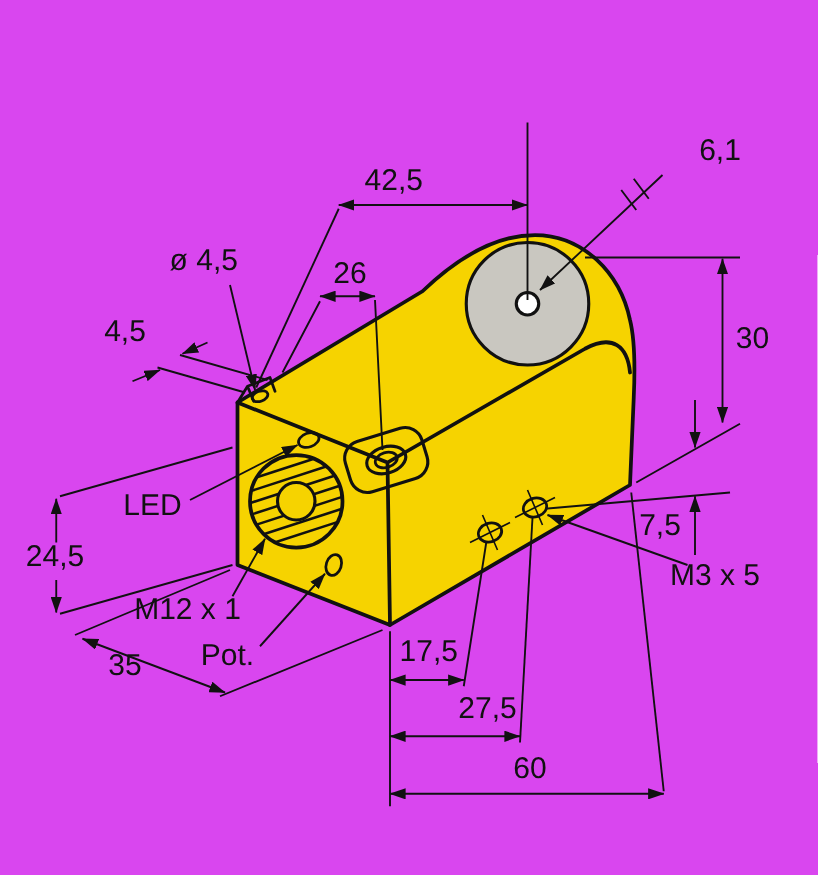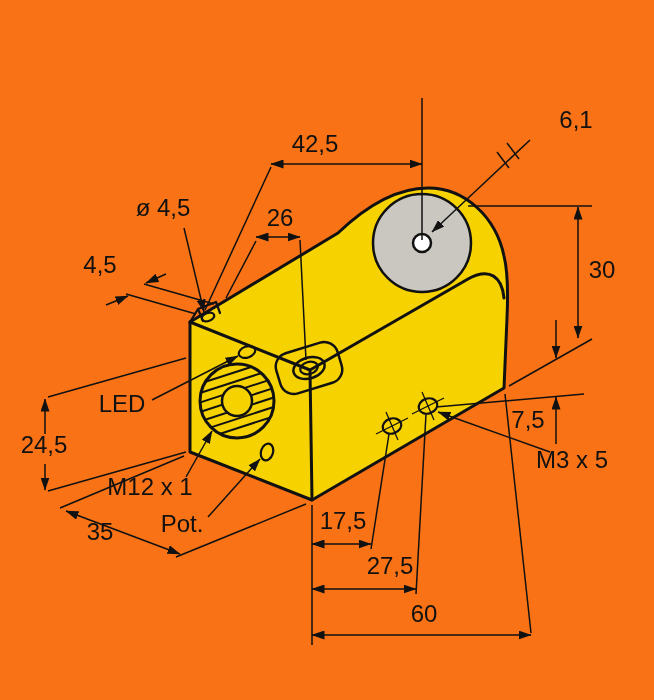--- a/index.html
+++ b/index.html
@@ -1,19 +1,19 @@
 <!DOCTYPE html>
 <html><head>
 <meta charset="utf-8">
 <style>
   html,body { margin:0; padding:0; background:#ffffff; }
   .canvas {
     position:relative;
     width:654px; height:700px;
-    background:#f97316;
+    background:#d946ef;
     font-family:"Liberation Sans", sans-serif;
     overflow:hidden;
   }
   svg { display:block; }
   .o3  { fill:none; stroke:#111111; stroke-width:3;   stroke-linejoin:round; stroke-linecap:round; }
   .o25 { fill:none; stroke:#111111; stroke-width:2.5; stroke-linejoin:round; stroke-linecap:round; }
   .o2  { fill:none; stroke:#111111; stroke-width:2.2; stroke-linejoin:round; stroke-linecap:round; }
   .thin{ fill:none; stroke:#111111; stroke-width:1.3; }
   .dim { fill:none; stroke:#111111; stroke-width:1.5; }
   text.lbl { font-family:"Liberation Sans", sans-serif; font-size:24px; fill:#111111; }

